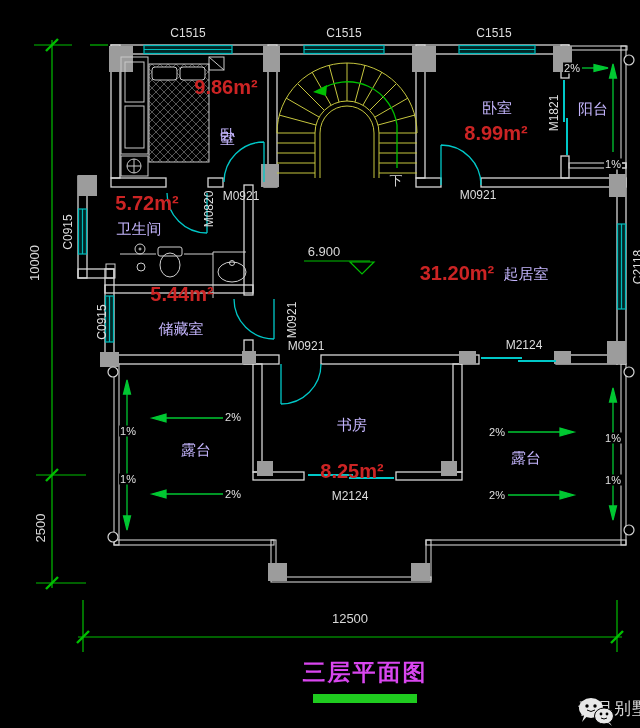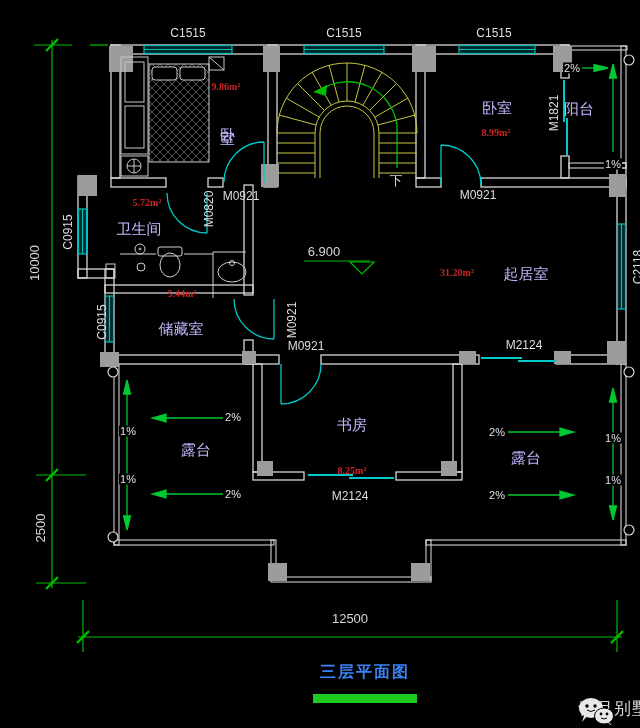--- a/index.html
+++ b/index.html
@@ -3,27 +3,27 @@
 <meta charset="utf-8">
 <style>
   html,body{margin:0;padding:0;background:#000;}
   .canvas{position:relative;width:640px;height:728px;background:#000;overflow:hidden;
           font-family:"Liberation Sans",sans-serif;margin-left:16px;}
   .canvas svg{position:absolute;left:0;top:0;}
   .lbl{position:absolute;transform:translate(-50%,-50%);white-space:nowrap;
        font-family:"Liberation Sans",sans-serif;line-height:1;}
   .w{color:#dedede;font-size:12px;}
   .dim{color:#d8d8d8;font-size:13px;}
-  .r{color:#cc2424;font-size:10px;font-weight:bold;font-family:Liberation Serif, serif;}
+  .r{color:#cc2424;font-size:20px;font-weight:bold;}
   .g{color:#c4b5fd;font-size:15px;}
   .pct{color:#e0e0e0;font-size:11px;background:#000;padding:0 1px;}
   .rot{transform:translate(-50%,-50%) rotate(-90deg);}
   .vert{writing-mode:vertical-rl;text-orientation:upright;letter-spacing:2px;}
-  .title-txt{position:absolute;transform:translate(-50%,-50%);color:#3b82f6;
-       font-size:16px;font-weight:bold;letter-spacing:2px;white-space:nowrap;}
+  .title-txt{position:absolute;transform:translate(-50%,-50%);color:#d946ef;
+       font-size:23px;font-weight:bold;letter-spacing:2px;white-space:nowrap;}
   .title-bar{position:absolute;left:297px;top:694px;width:104px;height:9px;background:#1fcb1f;}
   .brand{position:absolute;right:6px;bottom:8px;display:flex;align-items:center;gap:7px;}
   .brand span{color:#d6d6d6;font-size:17px;letter-spacing:1px;}
 </style>
 </head>
 <body>
 
 <div class="canvas">
 
 <svg width="640" height="728" viewBox="0 0 640 728">
@@ -231,21 +231,21 @@
 <span class="lbl w" style="left:290px;top:346px">M0921</span>
 <span class="lbl w" style="left:508px;top:345px">M2124</span>
 <span class="lbl w" style="left:334px;top:496px">M2124</span>
 
 <span class="lbl g vert" style="left:212px;top:118px">卧室</span>
 <span class="lbl g" style="left:481px;top:107px">卧室</span>
 <span class="lbl g" style="left:123px;top:228px">卫生间</span>
 <span class="lbl g" style="left:165px;top:328px">储藏室</span>
 <span class="lbl g" style="left:510px;top:273px">起居室</span>
 <span class="lbl g" style="left:336px;top:424px">书房</span>
-<span class="lbl g" style="left:563px;top:108px">阳台</span>
+<span class="lbl g" style="left:577px;top:108px">阳台</span>
 <span class="lbl g" style="left:180px;top:449px">露台</span>
 <span class="lbl g" style="left:510px;top:457px">露台</span>
 
 <span class="lbl r" style="left:210px;top:87px">9.86m²</span>
 <span class="lbl r" style="left:480px;top:133px">8.99m²</span>
 <span class="lbl r" style="left:131px;top:203px">5.72m²</span>
 <span class="lbl r" style="left:166px;top:294px">5.44m²</span>
 <span class="lbl r" style="left:441px;top:273px">31.20m²</span>
 <span class="lbl r" style="left:336px;top:471px">8.25m²</span>
 

